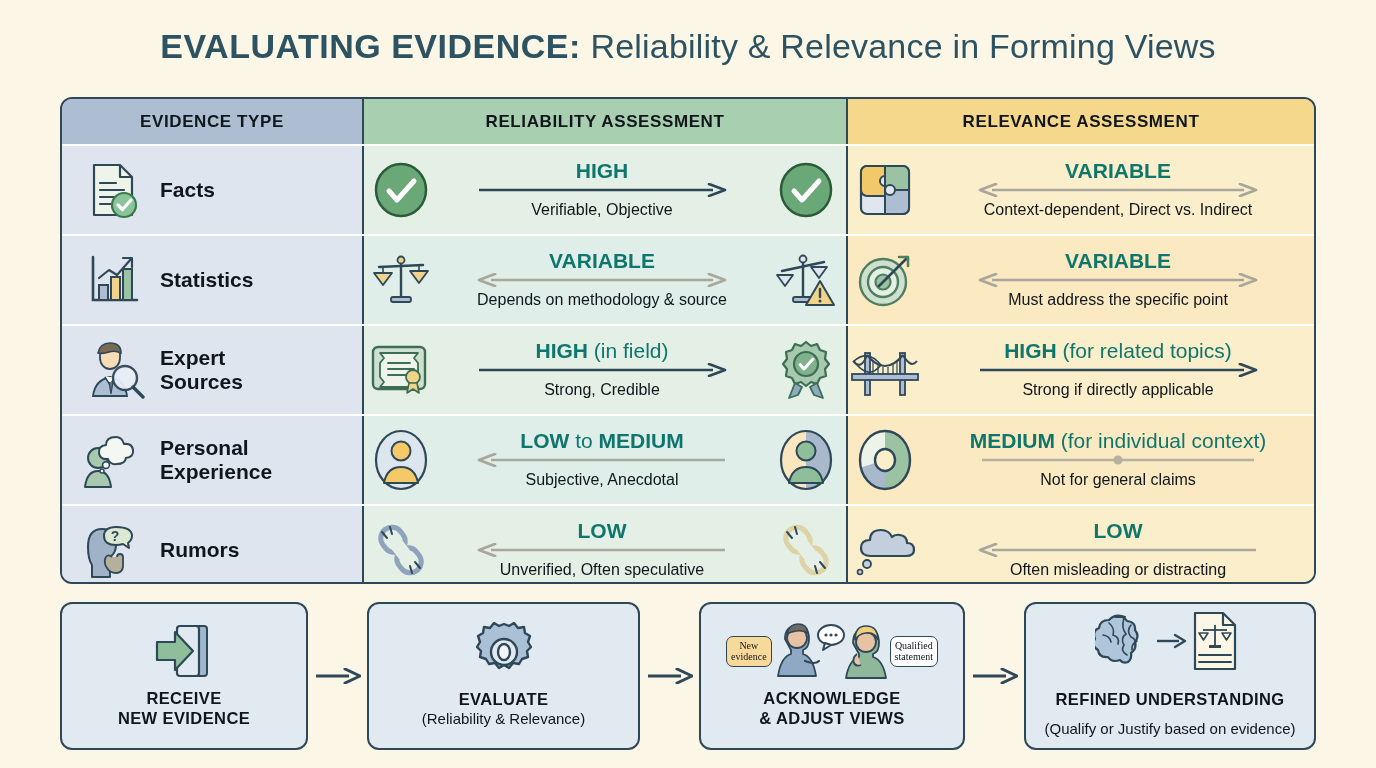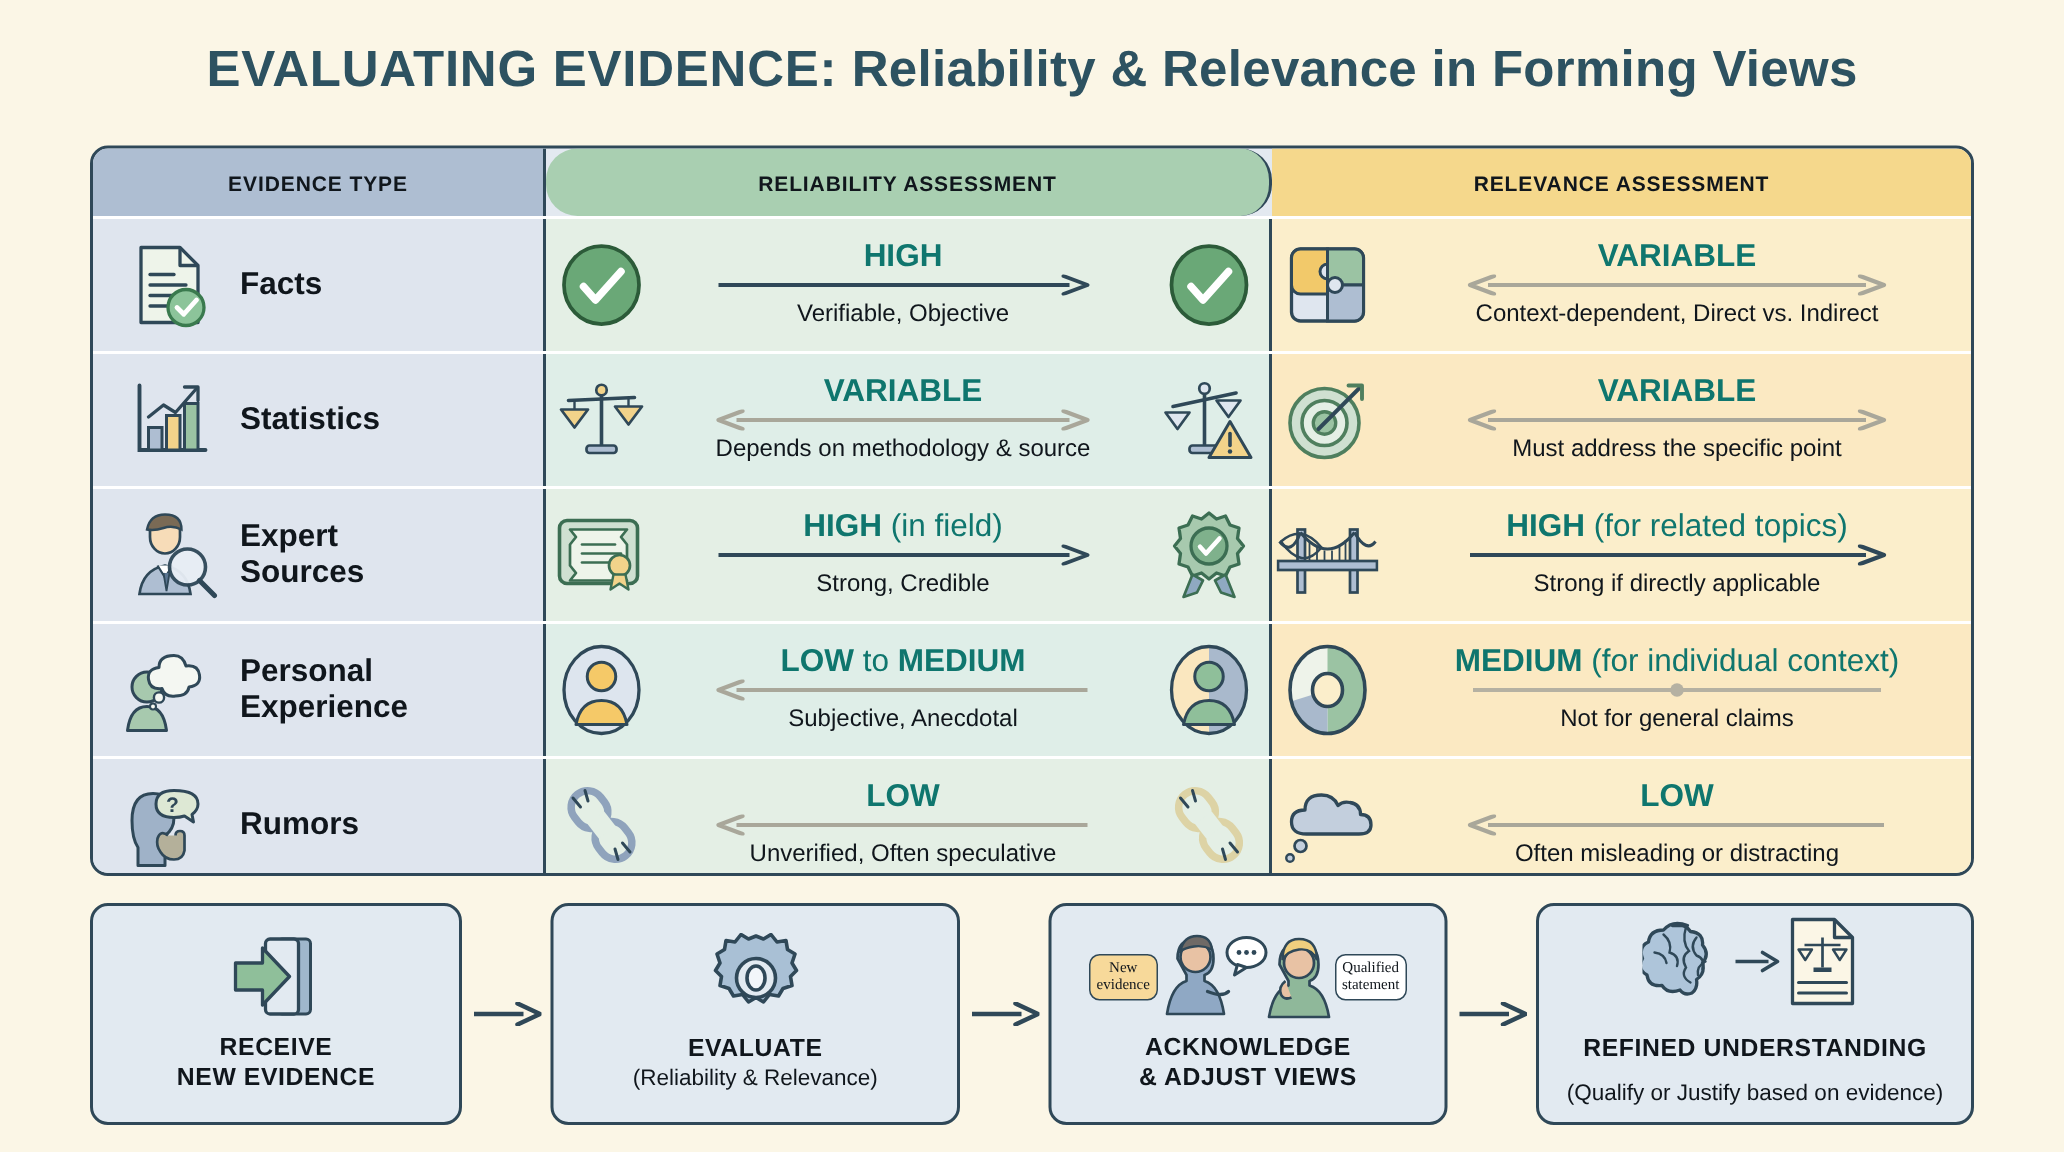--- a/index.html
+++ b/index.html
@@ -15,37 +15,37 @@
   
   .title{
     position:absolute;left:0;top:26px;width:1376px;
     text-align:center;
     font-size:34px;line-height:40px;
     color:#2d5261;
     letter-spacing:.2px;
     white-space:nowrap;
   }
   .title .strong{font-weight:bold;letter-spacing:.5px;}
-  .title .rest{font-weight:bold;}
+  .title .rest{font-weight:normal;}
 
   
   .matrix{
     position:absolute;left:60px;top:97px;width:1256px;height:487px;
     border:2.5px solid #2f4858;border-radius:12px;
     overflow:hidden;background:#e3e9f0;
     box-sizing:border-box;
   }
   .mhead{display:flex;height:45px;}
   .mhead .hcell{
     display:flex;align-items:center;justify-content:center;
-    font-size:14px;font-weight:bold;letter-spacing:.6px;color:#10161c;
+    font-size:17px;font-weight:bold;letter-spacing:.6px;color:#10161c;
     box-sizing:border-box;
   }
   .hc1{width:302px;background:#aebed2;border-right:2px solid #2f4858;}
-  .hc2{width:484px;background:#a9cfb1;border-right:2px solid #2f4858;border-radius:21px;}
+  .hc2{width:484px;background:#a9cfb1;border-right:2px solid #2f4858;}
   .hc3{flex:1;background:#f5d88c;}
 
   .mrow{display:flex;height:88px;border-top:2px solid #ffffff;}
   .mrow:first-of-type{border-top:2px solid #2f4858;}
   .cell{box-sizing:border-box;position:relative;}
   .c1{width:302px;background:#dfe5ee;border-right:2px solid #2f4858;display:flex;align-items:center;}
   .c2{width:484px;background:#e4efe5;border-right:2px solid #2f4858;display:flex;align-items:center;}
   .c3{flex:1;background:#fbeecb;display:flex;align-items:center;}
   .mrow.alt .c2{background:#dfeee8;}
   .mrow.alt .c3{background:#fbe9c2;}

